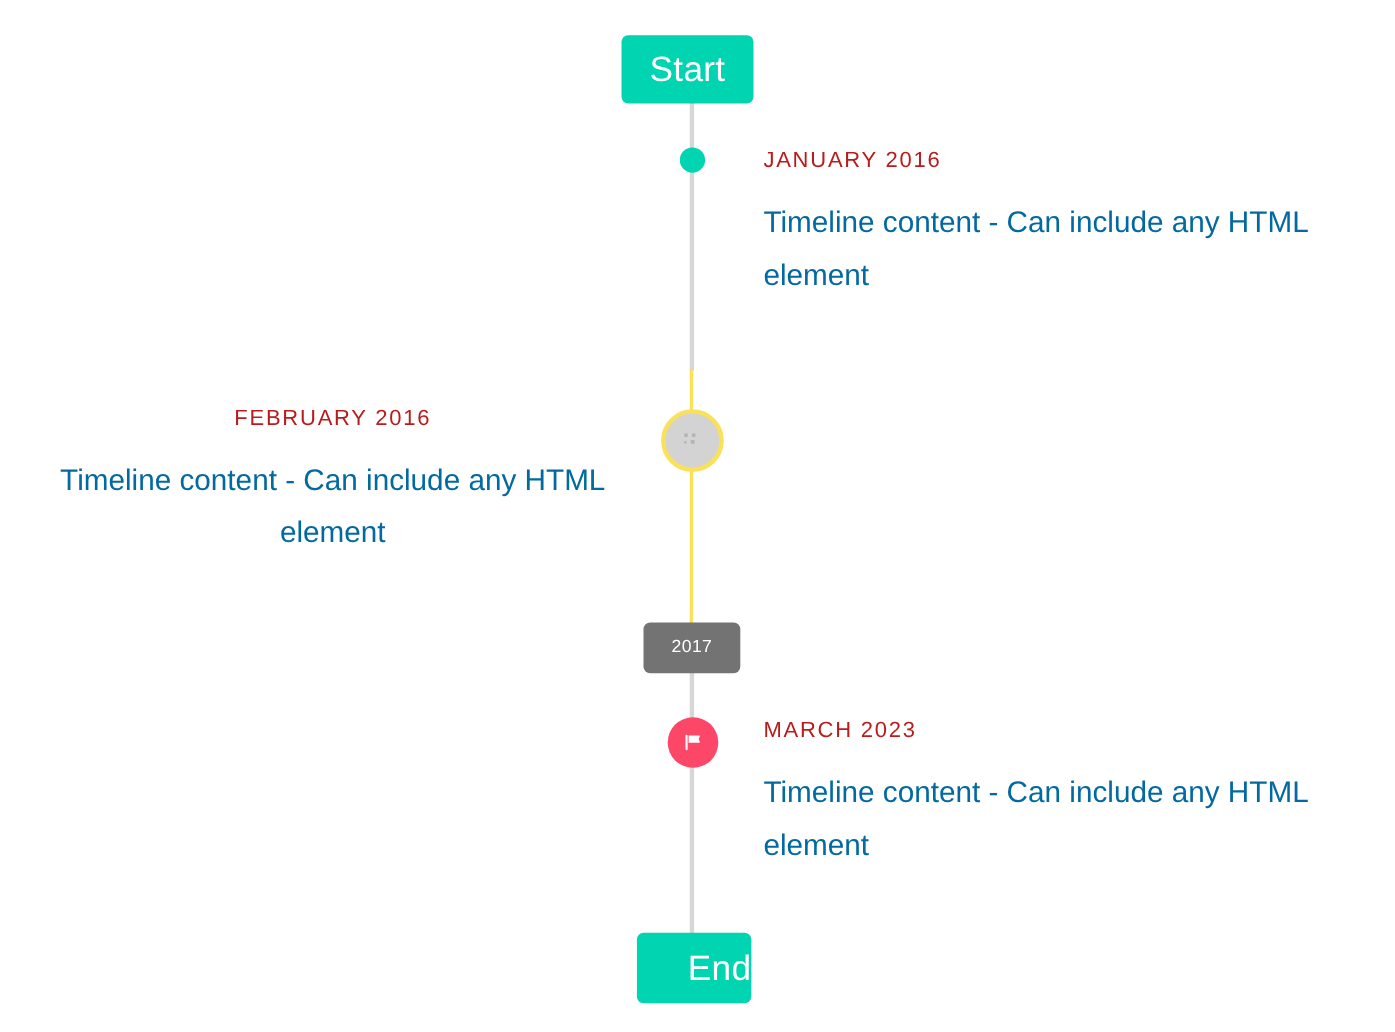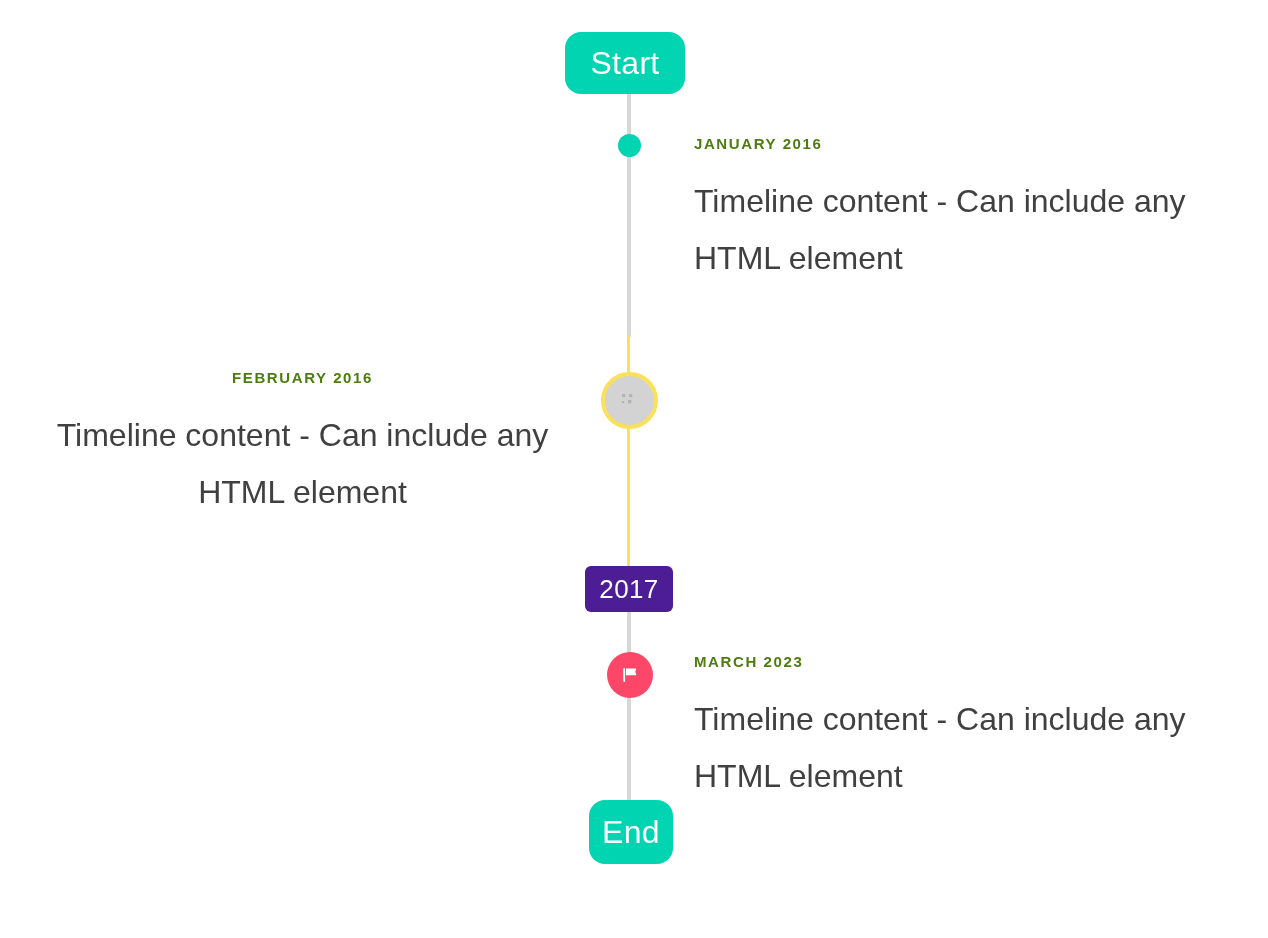--- a/index.html
+++ b/index.html
@@ -31,56 +31,57 @@
   .rail-yellow     { top: 335px; height: 240px; background: #fbe05a; width: 3px; left: 627px; }
   .rail-grey-bot   { top: 605px; height: 255px; background: #d7d7d7; }
 
   
   .cap {
     position: absolute;
     left: 50%;
     transform: translateX(-50%);
     background: #00d4b1;
     color: #ffffff;
-    border-radius: 16px;
+    border-radius: 6px;
     display: flex;
     align-items: center;
     justify-content: center;
     font-size: 32px;
     font-weight: 400;
     letter-spacing: 0.3px;
     box-sizing: border-box;
   }
   .cap-start {
     top: 32px;
     width: 120px;
     height: 62px;
     margin-left: -9px;
   }
   .cap-end {
-    top: 800px;
-    width: 84px;
+    top: 848px;
+    width: 104px;
     height: 64px;
     margin-left: -3px;
+    justify-content: flex-end;
   }
 
   
   .year-badge {
     position: absolute;
     top: 566px;
     left: 585px;
     width: 88px;
     height: 46px;
-    background: #4c1d95;
+    background: #737373;
     color: #ffffff;
     border-radius: 6px;
     display: flex;
     align-items: center;
     justify-content: center;
-    font-size: 26px;
+    font-size: 16px;
     letter-spacing: 0.4px;
     box-sizing: border-box;
   }
 
   
   .marker {
     position: absolute;
     border-radius: 50%;
     box-sizing: border-box;
     display: flex;
@@ -118,31 +119,31 @@
 
   
   .entry {
     position: absolute;
     width: 524px;
   }
   .entry-right { left: 694px; }
   .entry-left  { left: 40px; text-align: right; }
 
   .entry-date {
-    font-size: 15px;
-    font-weight: bold;
+    font-size: 20px;
+    font-weight: normal;
     letter-spacing: 1.6px;
-    color: #4d7c0f;
+    color: #b91c1c;
     margin: 0 0 22px 0;
     line-height: 1;
   }
   .entry-body {
-    font-size: 32px;
+    font-size: 27px;
     font-weight: 400;
-    color: #404040;
+    color: #0369a1;
     line-height: 1.78;
     margin: 0;
   }
 
   .entry-jan { top: 136px; }
   .entry-feb { top: 370px; width: 525px; text-align: center; }
   .entry-mar { top: 654px; }
 </style>
 </head>
 <body>

